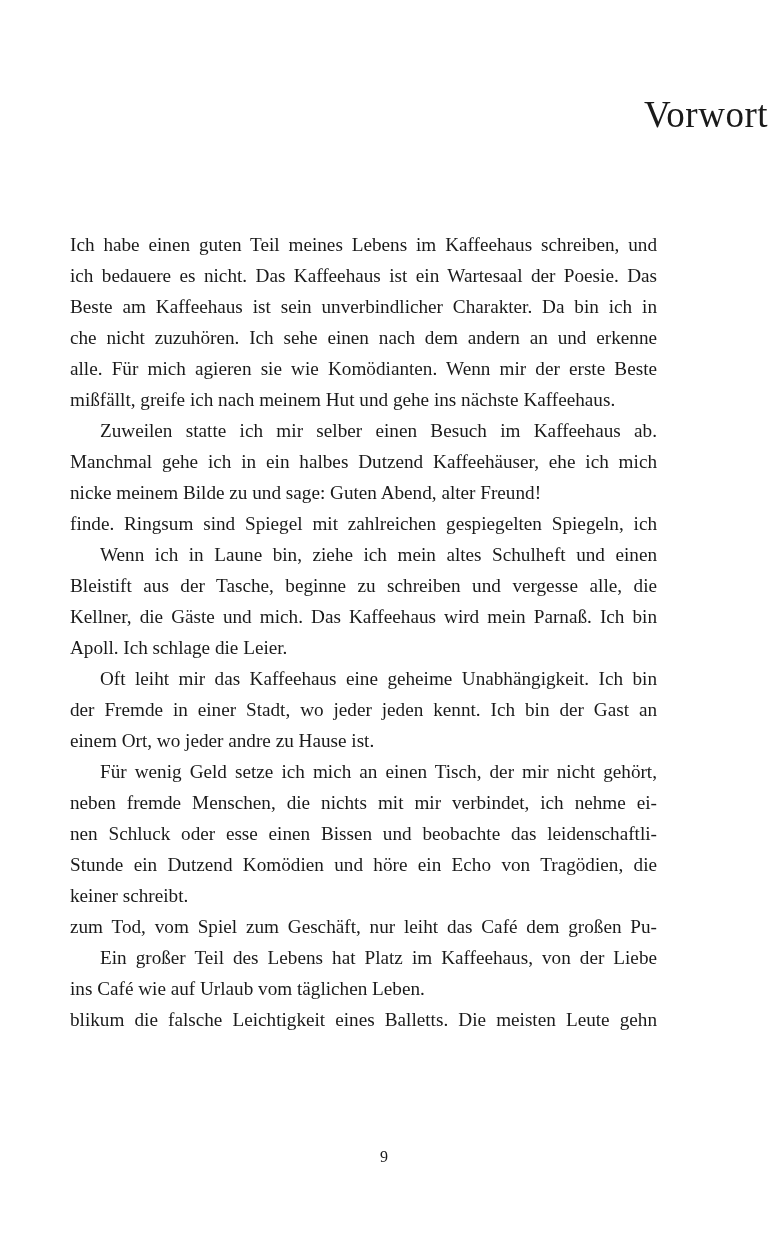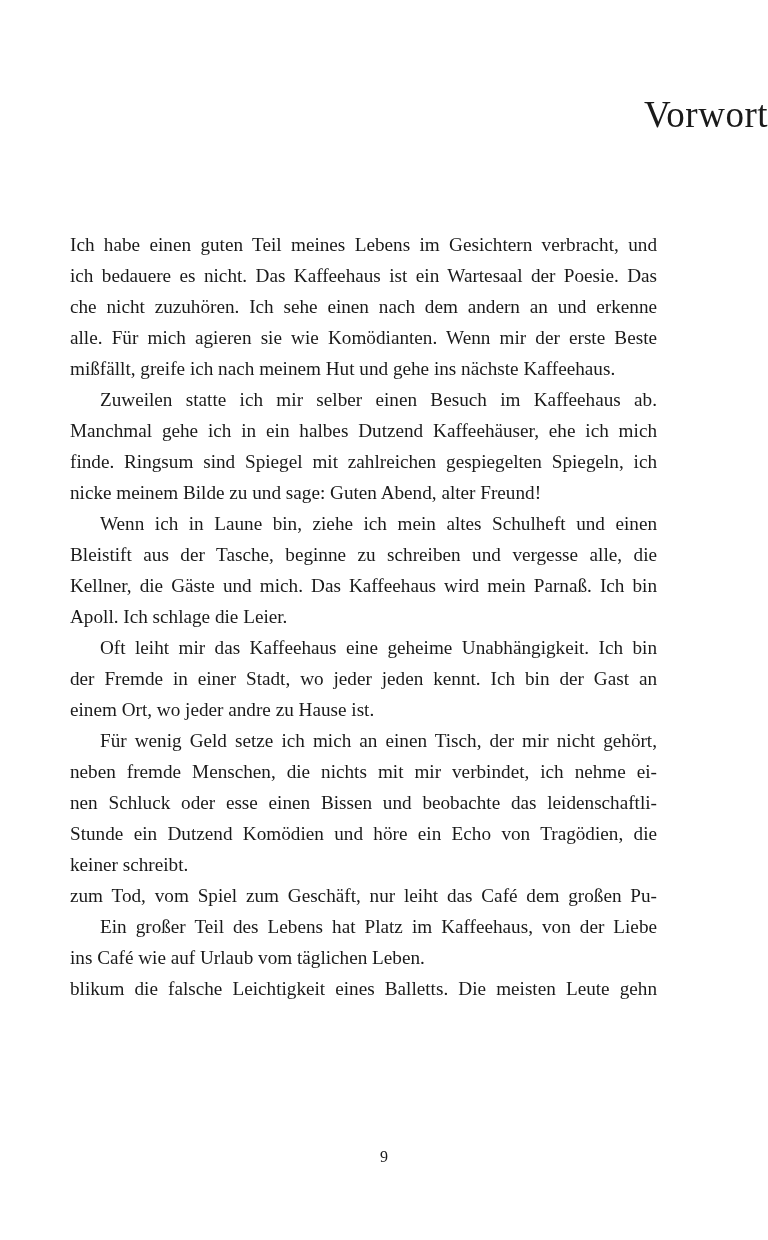--- a/index.html
+++ b/index.html
@@ -65,32 +65,33 @@
 </style>
 </head>
 <body>
 
 <div class="page">
   <h1 class="title">Vorwort</h1>
 
   <div class="body-text">
 
     <div>
-      <span class="line">Ich habe einen guten Teil meines Lebens im Gesichtern verbracht, und</span>
+      <span class="line">Ich habe einen guten Teil meines Lebens im Kaffeehaus schreiben, und</span>
       <span class="line">ich bedauere es nicht. Das Kaffeehaus ist ein Wartesaal der Poesie. Das</span>
+      <span class="line">Beste am Kaffeehaus ist sein unverbindlicher Charakter. Da bin ich in</span>
       <span class="line">che nicht zuzuhören. Ich sehe einen nach dem andern an und erkenne</span>
       <span class="line">alle. Für mich agieren sie wie Komödianten. Wenn mir der erste Beste</span>
       <span class="line last">mißfällt, greife ich nach meinem Hut und gehe ins nächste Kaffeehaus.</span>
     </div>
 
     <div>
       <span class="line indent">Zuweilen statte ich mir selber einen Besuch im Kaffeehaus ab.</span>
       <span class="line">Manchmal gehe ich in ein halbes Dutzend Kaffeehäuser, ehe ich mich</span>
+      <span class="line last">nicke meinem Bilde zu und sage: Guten Abend, alter Freund!</span>
       <span class="line">finde. Ringsum sind Spiegel mit zahlreichen gespiegelten Spiegeln, ich</span>
-      <span class="line last">nicke meinem Bilde zu und sage: Guten Abend, alter Freund!</span>
     </div>
 
     <div>
       <span class="line indent">Wenn ich in Laune bin, ziehe ich mein altes Schulheft und einen</span>
       <span class="line">Bleistift aus der Tasche, beginne zu schreiben und vergesse alle, die</span>
       <span class="line">Kellner, die Gäste und mich. Das Kaffeehaus wird mein Parnaß. Ich bin</span>
       <span class="line last">Apoll. Ich schlage die Leier.</span>
     </div>
 
     <div>

